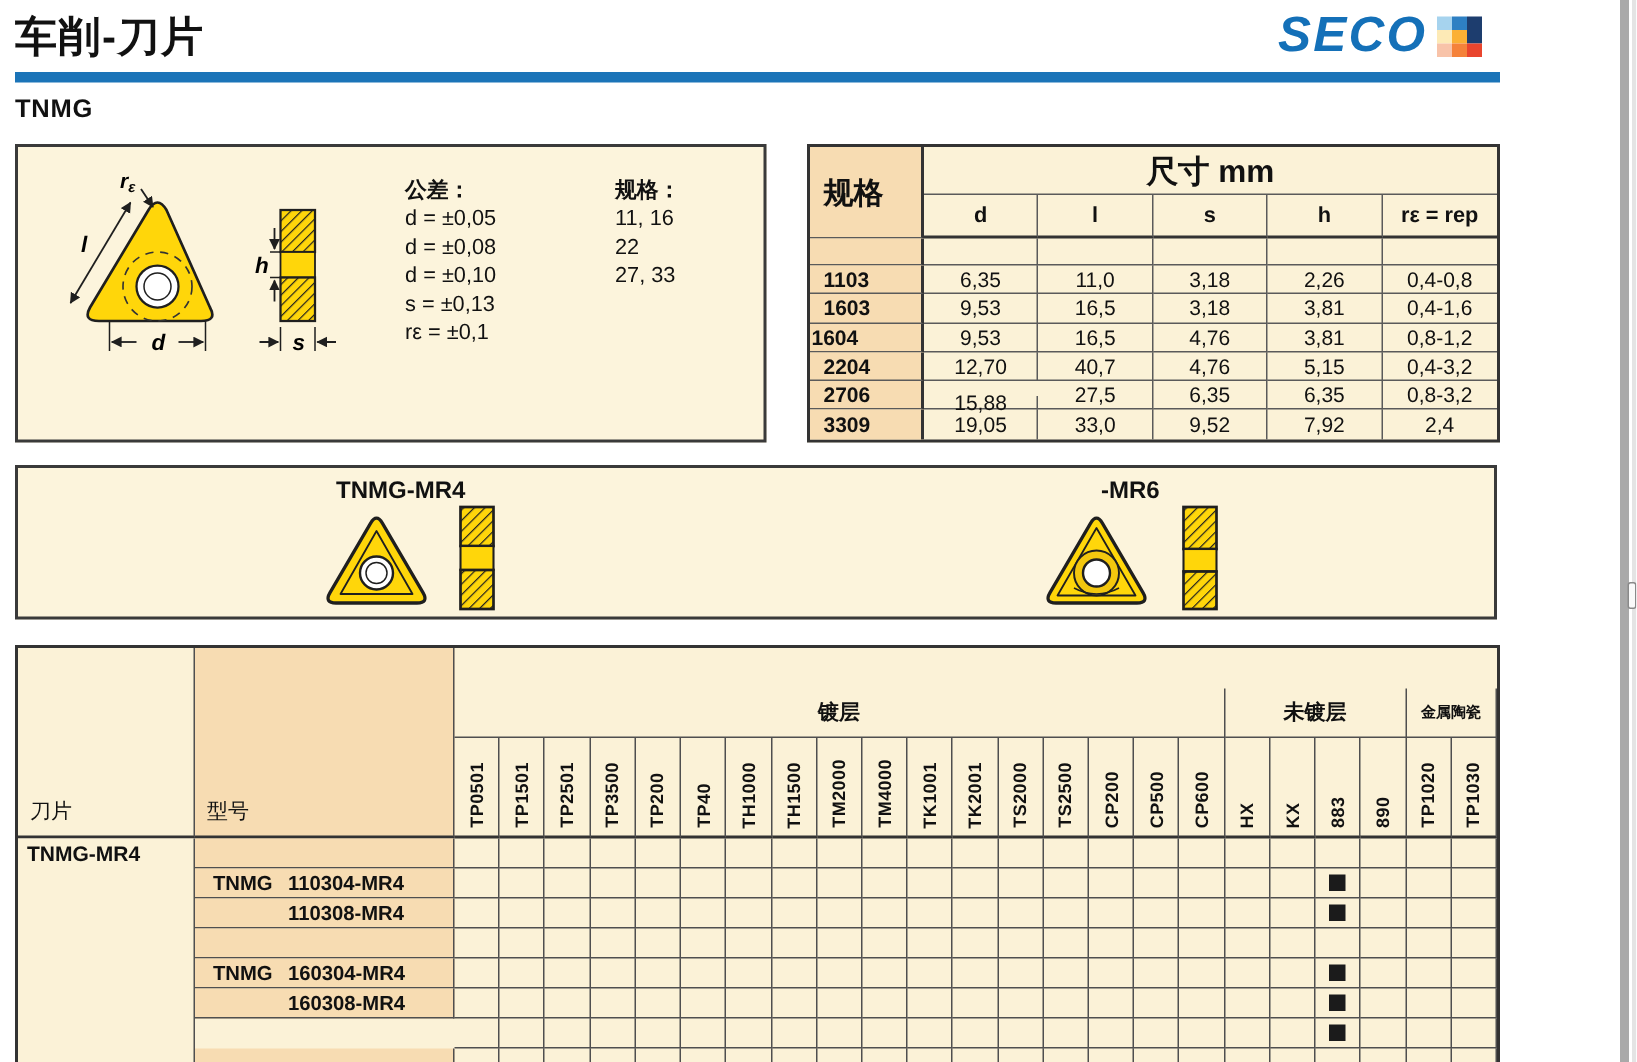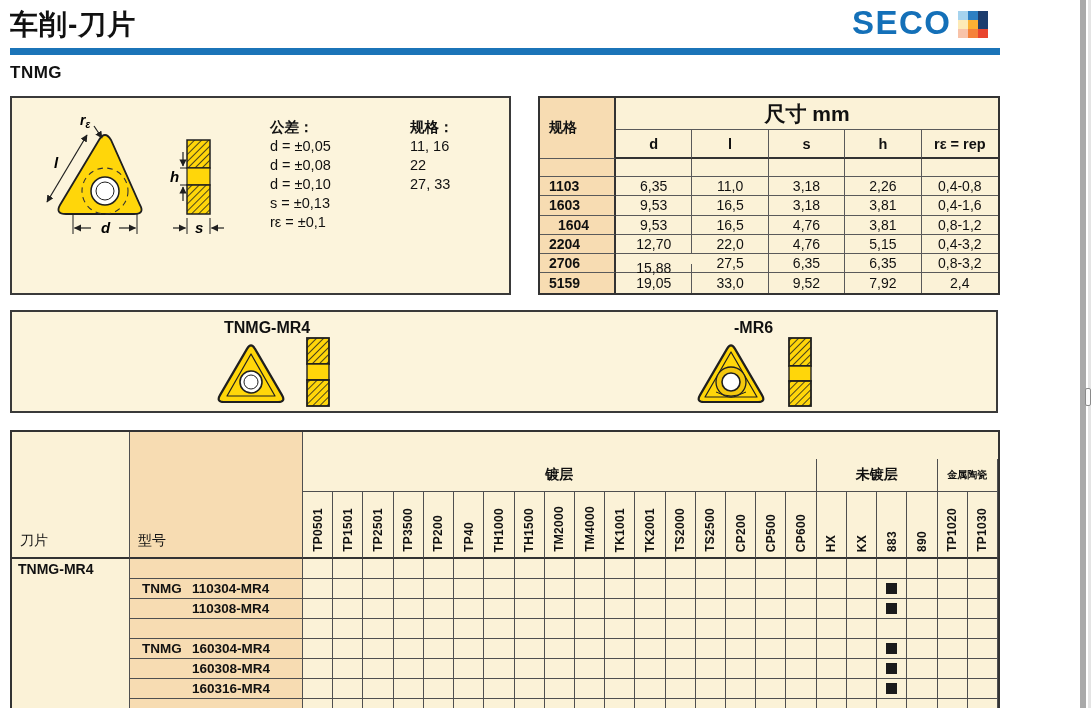--- a/index.html
+++ b/index.html
@@ -2,21 +2,21 @@
 <html><head>
 <meta charset="utf-8">
 <style>
   html,body{margin:0;padding:0;background:#fff;}
   .page{position:relative;width:1091px;height:708px;overflow:hidden;background:#fff;
         font-family:"Liberation Sans","DejaVu Sans",sans-serif;color:#111;}
 
   
   .title{position:absolute;left:10px;top:6px;font-size:28px;font-weight:bold;letter-spacing:1px;}
   .logo{position:absolute;left:852px;top:8px;display:flex;align-items:flex-start;}
-  .logo-text{color:#1470b8;font-size:33px;font-weight:900;letter-spacing:1.5px;line-height:30px;}
+  .logo-text{color:#1470b8;font-size:33px;font-weight:900;letter-spacing:1.5px;line-height:30px;font-style:italic;}
   .logo-grid{display:grid;grid-template-columns:repeat(3,10px);grid-auto-rows:9px;margin-left:6px;margin-top:3px;}
   .blue-bar{position:absolute;left:10px;top:48px;width:990px;height:7px;background:#1b74b8;}
   .section-label{position:absolute;left:10px;top:63px;font-size:17px;font-weight:bold;letter-spacing:.5px;}
 
   
   .panel{position:absolute;background:#fcf4dc;border:2px solid #3a3a3a;box-sizing:border-box;}
   #diagram-panel{left:10px;top:96px;width:501px;height:199px;}
   #insert-panel{left:10px;top:310px;width:988px;height:103px;}
 
   .tol-block{position:absolute;left:258px;top:20px;font-size:14.5px;line-height:19px;}
@@ -28,21 +28,21 @@
              grid-template-columns:76px repeat(5,1fr);
              grid-template-rows:32px 29px 18px repeat(6,19.3px);
              border:2px solid #333;background:#fbf2d7;}
   .c{display:flex;align-items:center;justify-content:center;font-size:14px;box-sizing:border-box;}
   .tan{background:#f7dcb2;}
   .bold{font-weight:bold;}
   .br{border-right:1px solid #5a5a5a;}
   .br2{border-right:2px solid #333;}
   .bb{border-bottom:1px solid #5a5a5a;}
   .bb2{border-bottom:2px solid #333;}
-  .spec-hdr{grid-column:1;grid-row:1/3;justify-content:flex-start;padding-left:9px;font-weight:600;font-size:14px;}
+  .spec-hdr{grid-column:1;grid-row:1/3;justify-content:flex-start;padding-left:9px;font-weight:600;font-size:20px;}
   .unit-hdr{grid-column:2/7;grid-row:1;font-weight:bold;font-size:21px;}
 
   
   .mr4-label{position:absolute;left:212px;top:7px;font-weight:bold;font-size:16px;}
   .mr6-label{position:absolute;left:722px;top:7px;font-weight:bold;font-size:16px;}
   .ipanel-svg{position:absolute;}
 
   
   #grade-table{position:absolute;left:10px;top:430px;width:986px;display:grid;
                grid-template-columns:118px 173px repeat(23,1fr);
@@ -174,39 +174,39 @@
       <div class="c br bb" style="grid-area: 4 / 3;">11,0</div>
       <div class="c br bb" style="grid-area: 4 / 4;">3,18</div>
       <div class="c br bb" style="grid-area: 4 / 5;">2,26</div>
       <div class="c bb" style="grid-area: 4 / 6;">0,4-0,8</div>
       <div class="c tan br2 bold bb" style="grid-area: 5 / 1; justify-content: flex-start; padding-left: 9px;">1603</div>
       <div class="c br bb" style="grid-area: 5 / 2;">9,53</div>
       <div class="c br bb" style="grid-area: 5 / 3;">16,5</div>
       <div class="c br bb" style="grid-area: 5 / 4;">3,18</div>
       <div class="c br bb" style="grid-area: 5 / 5;">3,81</div>
       <div class="c bb" style="grid-area: 5 / 6;">0,4-1,6</div>
-      <div class="c tan br2 bold bb" style="grid-area: 6 / 1; justify-content: flex-start; padding-left: 18px;">1604</div>
+      <div class="c tan br2 bold bb" style="grid-area: 6 / 1; justify-content: flex-start; padding-left: 1px;">1604</div>
       <div class="c br bb" style="grid-area: 6 / 2;">9,53</div>
       <div class="c br bb" style="grid-area: 6 / 3;">16,5</div>
       <div class="c br bb" style="grid-area: 6 / 4;">4,76</div>
       <div class="c br bb" style="grid-area: 6 / 5;">3,81</div>
       <div class="c bb" style="grid-area: 6 / 6;">0,8-1,2</div>
       <div class="c tan br2 bold bb" style="grid-area: 7 / 1; justify-content: flex-start; padding-left: 9px;">2204</div>
       <div class="c br bb" style="grid-area: 7 / 2;">12,70</div>
-      <div class="c br bb" style="grid-area: 7 / 3;">22,0</div>
+      <div class="c br bb" style="grid-area: 7 / 3;">40,7</div>
       <div class="c br bb" style="grid-area: 7 / 4;">4,76</div>
       <div class="c br bb" style="grid-area: 7 / 5;">5,15</div>
       <div class="c bb" style="grid-area: 7 / 6;">0,4-3,2</div>
       <div class="c tan br2 bold bb" style="grid-area: 8 / 1; justify-content: flex-start; padding-left: 9px;">2706</div>
       <div class="c br bb" style="grid-area: 8 / 2; margin-top: 10px;">15,88</div>
       <div class="c br bb" style="grid-area: 8 / 3;">27,5</div>
       <div class="c br bb" style="grid-area: 8 / 4;">6,35</div>
       <div class="c br bb" style="grid-area: 8 / 5;">6,35</div>
       <div class="c bb" style="grid-area: 8 / 6;">0,8-3,2</div>
-      <div class="c tan br2 bold" style="grid-area: 9 / 1; justify-content: flex-start; padding-left: 9px;">5159</div>
+      <div class="c tan br2 bold" style="grid-area: 9 / 1; justify-content: flex-start; padding-left: 9px;">3309</div>
       <div class="c br" style="grid-area: 9 / 2;">19,05</div>
       <div class="c br" style="grid-area: 9 / 3;">33,0</div>
       <div class="c br" style="grid-area: 9 / 4;">9,52</div>
       <div class="c br" style="grid-area: 9 / 5;">7,92</div>
       <div class="c" style="grid-area: 9 / 6;">2,4</div>
     </div>
 
   <div class="panel" id="insert-panel">
     <div class="mr4-label">TNMG-MR4</div>
     <div class="mr6-label">-MR6</div>
@@ -491,24 +491,20 @@
       <div class="gcell" style="grid-area: 9 / 18;"></div>
       <div class="gcell" style="grid-area: 9 / 19;"></div>
       <div class="gcell" style="grid-area: 9 / 20;"></div>
       <div class="gcell" style="grid-area: 9 / 21;"></div>
       <div class="gcell" style="grid-area: 9 / 22;">
         <div class="mark"></div>
       </div>
       <div class="gcell" style="grid-area: 9 / 23;"></div>
       <div class="gcell" style="grid-area: 9 / 24;"></div>
       <div class="gcell" style="grid-area: 9 / 25;"></div>
-      <div class="gcell model-cell" style="grid-area: 10 / 2;">
-        <span class="prefix"></span>
-        <span>160316-MR4</span>
-      </div>
       <div class="gcell" style="grid-area: 10 / 3;"></div>
       <div class="gcell" style="grid-area: 10 / 4;"></div>
       <div class="gcell" style="grid-area: 10 / 5;"></div>
       <div class="gcell" style="grid-area: 10 / 6;"></div>
       <div class="gcell" style="grid-area: 10 / 7;"></div>
       <div class="gcell" style="grid-area: 10 / 8;"></div>
       <div class="gcell" style="grid-area: 10 / 9;"></div>
       <div class="gcell" style="grid-area: 10 / 10;"></div>
       <div class="gcell" style="grid-area: 10 / 11;"></div>
       <div class="gcell" style="grid-area: 10 / 12;"></div>

